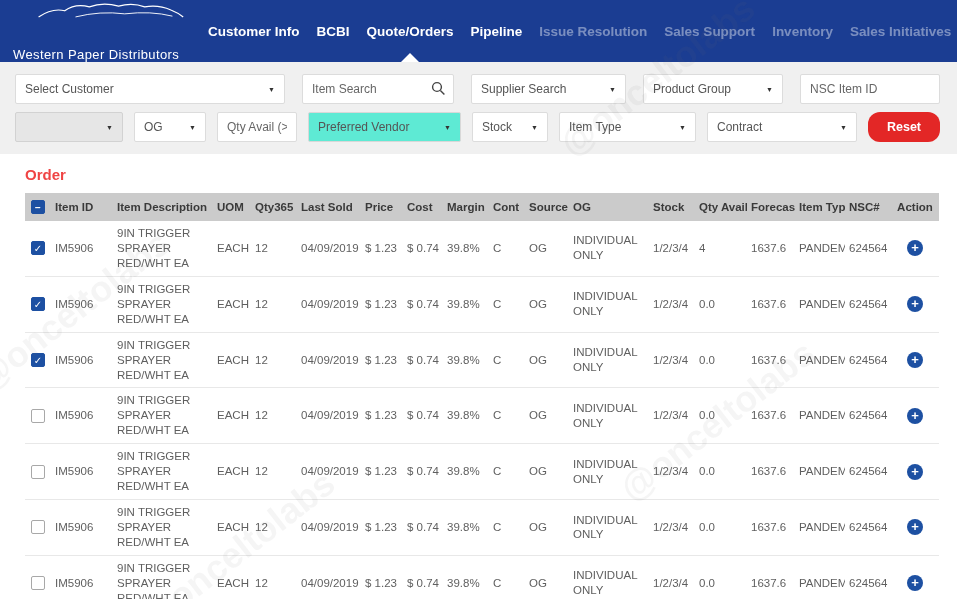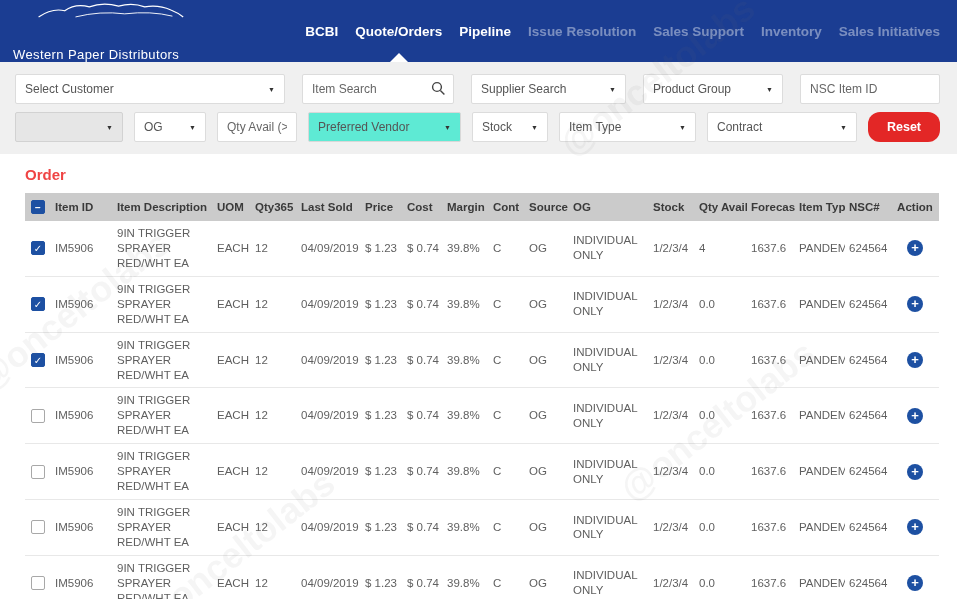--- a/index.html
+++ b/index.html
@@ -61,20 +61,21 @@
 
 <div class="header">
   <div class="logo">
     <svg viewBox="0 0 195 26">
       <path d="M4 22 Q22 10 38 14 Q52 4 70 9 Q88 2 108 8 Q126 3 142 9 Q160 6 176 13 Q186 17 192 22" fill="none" stroke="#ffffff" stroke-width="1.6"></path>
       <path d="M52 22 Q84 14 116 18 Q150 14 178 21" fill="none" stroke="#ffffff" stroke-width="1.2"></path>
     </svg>
     <div class="logo-text">Western Paper Distributors</div>
   </div>
   <div class="nav">
+    <div class="nav-item">Customer Info</div>
     <div class="nav-item">BCBI</div>
     <div class="nav-item active">Quote/Orders</div>
     <div class="nav-item">Pipeline</div>
     <div class="nav-item muted">Issue Resolution</div>
     <div class="nav-item muted">Sales Support</div>
     <div class="nav-item muted">Inventory</div>
     <div class="nav-item muted">Sales Initiatives</div>
   </div>
 </div>
 

